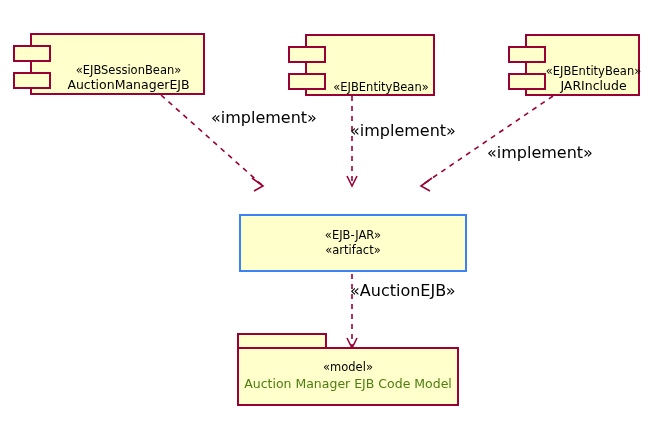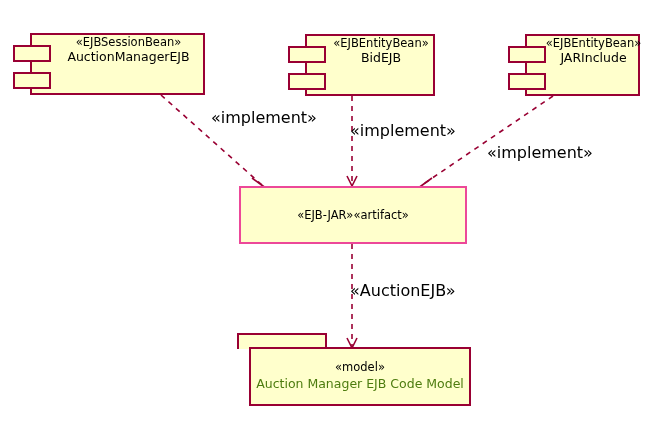--- a/index.html
+++ b/index.html
@@ -28,21 +28,21 @@
   }
   
   .component {
     position: absolute;
     box-sizing: border-box;
     background: #ffffcc;
     border: 2px solid #990033;
     display: flex;
     flex-direction: column;
     align-items: center;
-    justify-content: flex-start;
+    justify-content: flex-end;
   }
   .comp-tab {
     position: absolute;
     box-sizing: border-box;
     width: 38px;
     height: 17px;
     background: #ffffcc;
     border: 2px solid #990033;
     left: -19px;
   }
@@ -62,47 +62,48 @@
     font-size: 12.5px;
     font-weight: normal;
     color: #000000;
     white-space: nowrap;
   }
   
   .artifact {
     position: absolute;
     box-sizing: border-box;
     background: #ffffcc;
-    border: 2px solid #ec4899;
+    border: 2px solid #3b82f6;
     display: flex;
-    flex-direction: row;
+    flex-direction: column;
     align-items: center;
     justify-content: center;
     text-align: center;
     line-height: 1.3;
+    margin-top: 28px;
   }
   
   .package {
     position: absolute;
   }
   .pkg-tab {
     position: absolute;
     box-sizing: border-box;
     background: #ffffcc;
     border: 2px solid #990033;
     border-bottom: none;
     left: 0;
     top: 0;
   }
   .pkg-body {
     position: absolute;
     box-sizing: border-box;
     background: #ffffcc;
     border: 2px solid #990033;
-    left: 12px;
+    left: 0;
     display: flex;
     flex-direction: column;
     align-items: center;
     justify-content: center;
     text-align: center;
     line-height: 1.35;
   }
   .pkg-name {
     font-size: 12.5px;
     font-weight: normal;
@@ -152,21 +153,20 @@
       <div class="stereotype">«EJBSessionBean»</div>
       <div class="nodename">AuctionManagerEJB</div>
     </div>
   </div>
 
   <div class="component" style="left:305px; top:34px; width:130px; height:62px;">
     <span class="comp-tab t1"></span>
     <span class="comp-tab t2"></span>
     <div class="comp-body">
       <div class="stereotype">«EJBEntityBean»</div>
-      <div class="nodename">BidEJB</div>
     </div>
   </div>
 
   <div class="component" style="left:525px; top:34px; width:115px; height:62px;">
     <span class="comp-tab t1"></span>
     <span class="comp-tab t2"></span>
     <div class="comp-body">
       <div class="stereotype">«EJBEntityBean»</div>
       <div class="nodename">JARInclude</div>
     </div>

